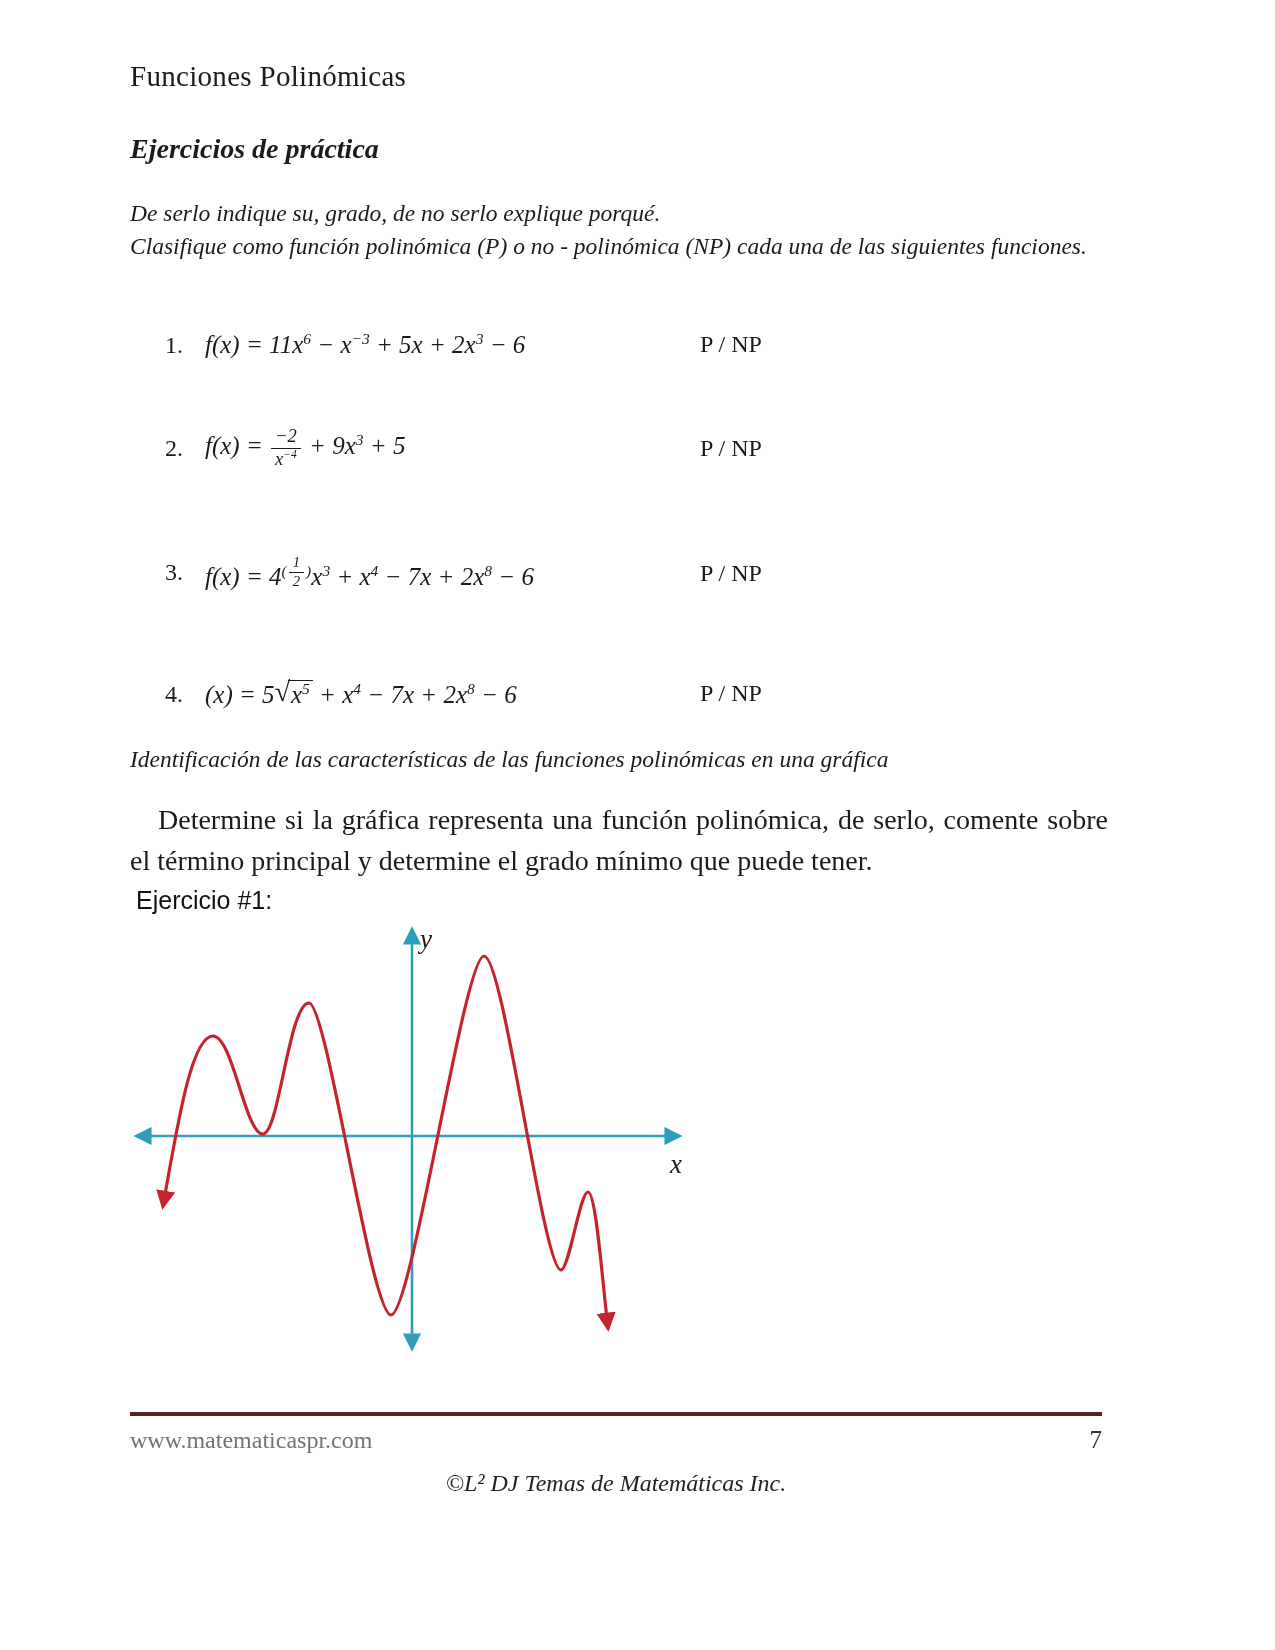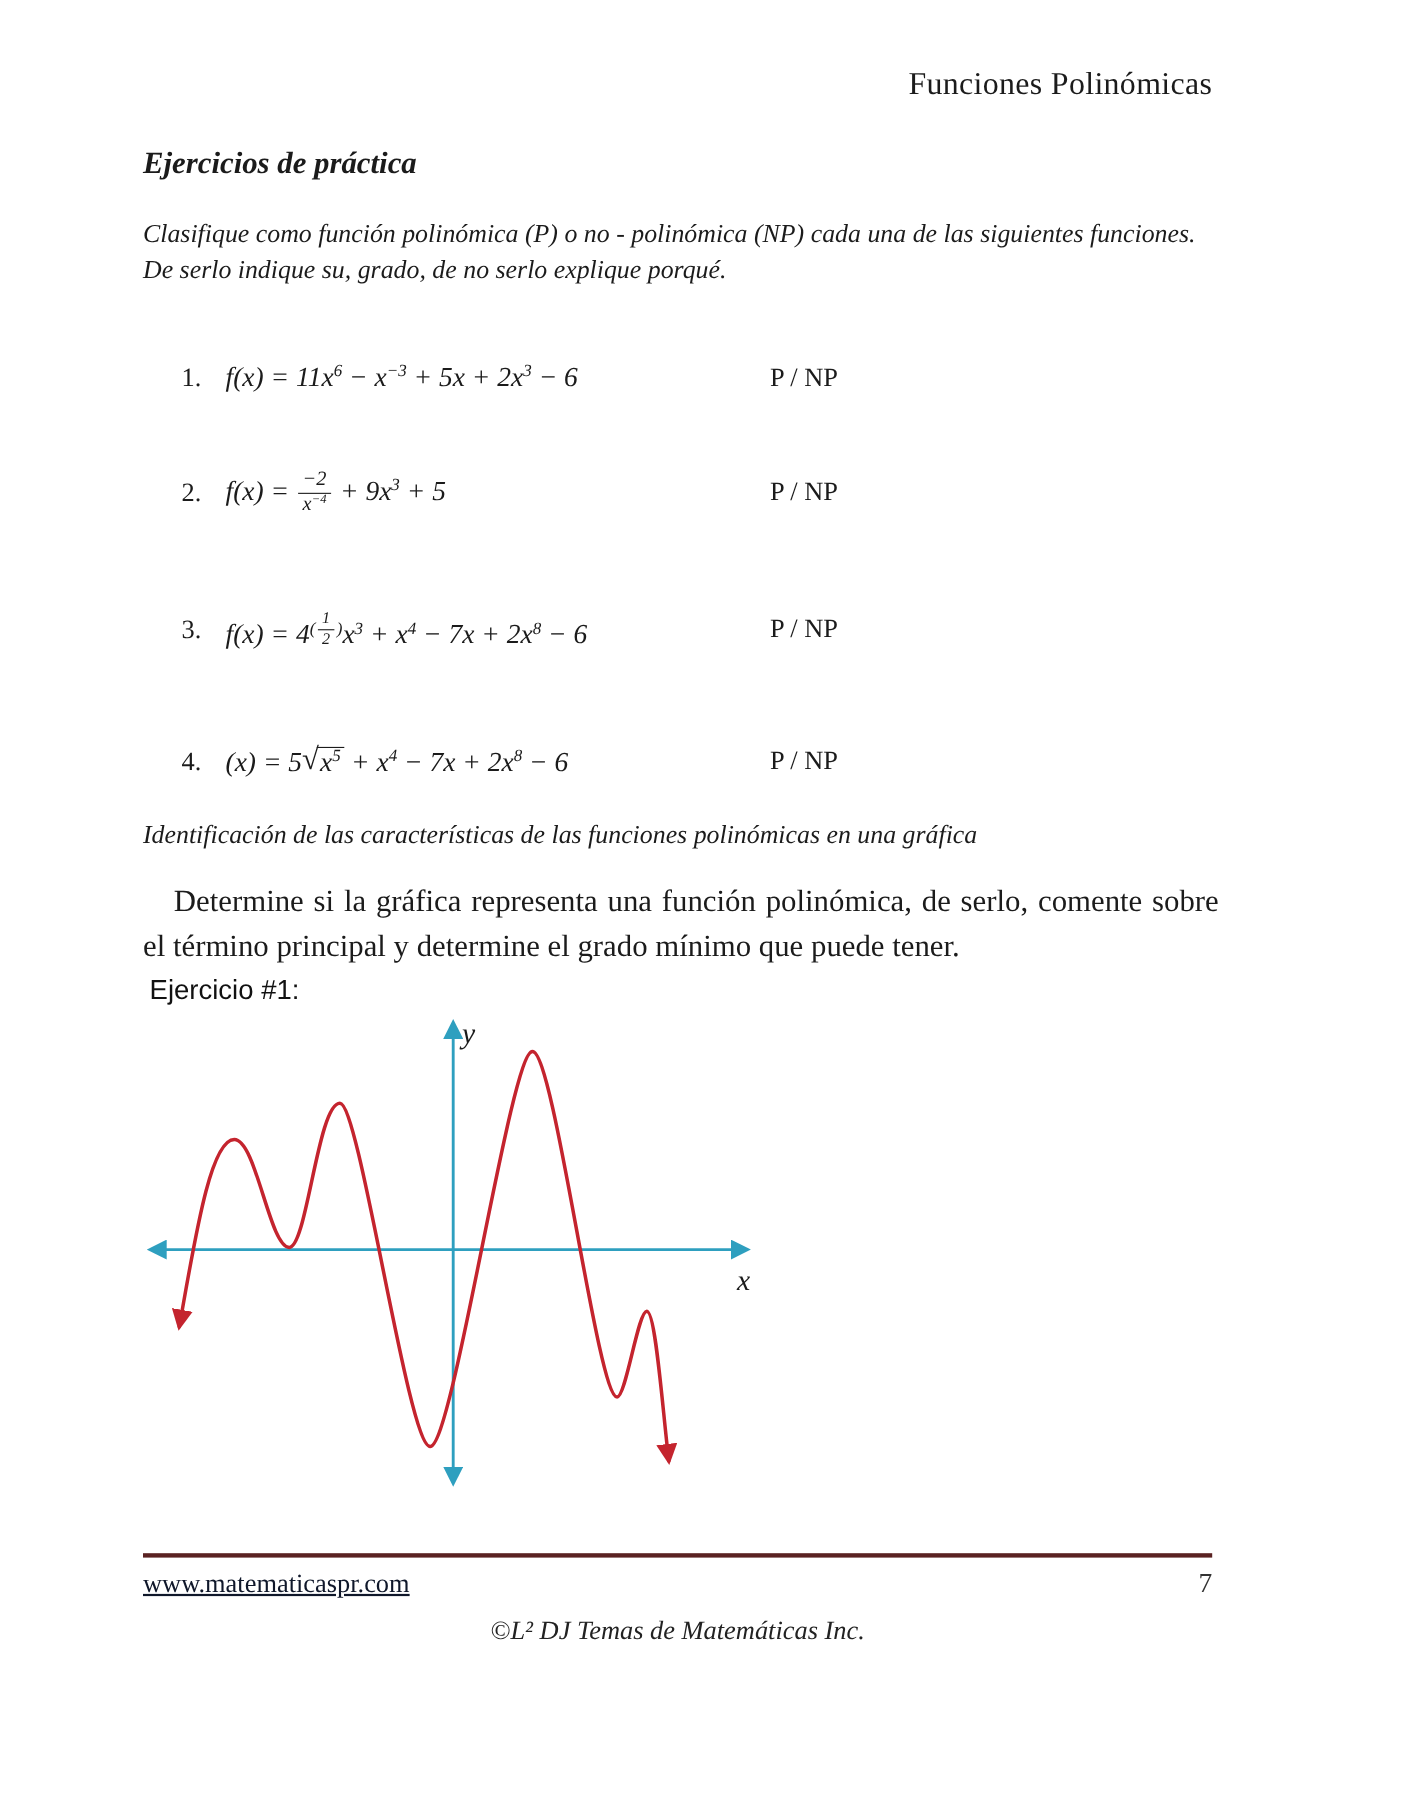--- a/index.html
+++ b/index.html
@@ -1,21 +1,21 @@
 <!DOCTYPE html>
 <html><head>
 <meta charset="utf-8">
 <style>
   html,body{margin:0;padding:0;background:#ffffff;}
   body{
     width:1275px;height:1650px;position:relative;overflow:hidden;
     font-family:"Liberation Serif","DejaVu Serif",serif;color:#1b1b1b;
   }
   .abs{position:absolute;}
-  .doc-title{top:60px;left:130px;width:972px;text-align:right;font-size:29px;letter-spacing:0.3px;}
+  .doc-title{top:60px;left:130px;width:972px;text-align:left;font-size:29px;letter-spacing:0.3px;}
   .practice-heading{top:133px;left:130px;font-size:28px;font-weight:bold;font-style:italic;}
   .instructions{top:197px;left:130px;width:990px;font-size:23.5px;font-style:italic;line-height:1.42;}
   .problem{position:absolute;left:165px;right:130px;font-size:25px;margin-top:47px;}
   .pnum{display:inline-block;width:40px;font-size:24px;vertical-align:middle;}
   .math{font-style:italic;display:inline-block;vertical-align:middle;}
   .math sup{font-size:0.62em;vertical-align:0.58em;line-height:0;}
   .frac{display:inline-flex;flex-direction:column;text-align:center;vertical-align:middle;font-size:0.74em;line-height:1.08;padding:0 2px;}
   .frac .num{border-bottom:1.6px solid currentColor;padding:0 4px 1px;display:block;}
   .frac .den{padding-top:1px;display:block;}
   sup .frac{font-size:0.95em;vertical-align:middle;}
@@ -26,34 +26,34 @@
   .graph-heading{top:746px;left:130px;width:990px;font-size:23.5px;font-style:italic;}
   .determine-para{top:800px;left:130px;width:978px;font-size:28px;line-height:1.46;text-align:justify;text-indent:28px;}
   .exercise-label{top:886px;left:136px;font-family:"Liberation Sans","DejaVu Sans",sans-serif;font-size:25px;color:#111;text-align:right;}
   .figure{top:918px;left:125px;width:570px;height:445px;}
   .figure svg{display:block;width:570px;height:445px;}
   .axis{stroke:#2e9fbf;stroke-width:2.6;fill:none;}
   .curve{stroke:#c4242e;stroke-width:3.2;fill:none;stroke-linecap:round;}
   .axis-label{font-family:"Liberation Serif","DejaVu Serif",serif;font-style:italic;font-size:27px;fill:#1b1b1b;}
   .footer-rule{top:1412px;left:130px;width:972px;height:4px;background:#5a2222;}
   .footer-row{top:1426px;left:130px;width:972px;display:flex;justify-content:space-between;align-items:baseline;}
-  .footer-link{font-size:24px;color:#0f172a;text-decoration:underline;cursor:pointer;}
+  .footer-link{font-size:24px;color:#737373;cursor:pointer;}
   .page-number{font-size:25px;color:#333;}
   .copyright{top:1470px;left:130px;width:972px;text-align:center;font-size:24px;font-style:italic;color:#222;}
 </style>
 </head>
 <body>
 
 <div class="abs doc-title">Funciones Polinómicas</div>
 
 <div class="abs practice-heading">Ejercicios de práctica</div>
 
 <div class="abs instructions">
+  <div>De serlo indique su, grado, de no serlo explique porqué.</div>
   <div>Clasifique como función polinómica (P) o no - polinómica (NP) cada una de las siguientes funciones.</div>
-  <div>De serlo indique su, grado, de no serlo explique porqué.</div>
 </div>
 
 <div class="problem" style="top:282px">
   <span class="pnum">1.</span><span class="math"><span class="mt">f(x) = 11x</span><sup>6</sup><span class="mt"> − x</span><sup>−3</sup><span class="mt"> + 5x + 2x</span><sup>3</sup><span class="mt"> − 6</span></span>
   <span class="choice">P / NP</span>
 </div>
 
 <div class="problem" style="top:380px">
   <span class="pnum">2.</span><span class="math"><span class="mt">f(x) = </span><span class="frac">
         <span class="num"><span class="mt">−2</span></span>

